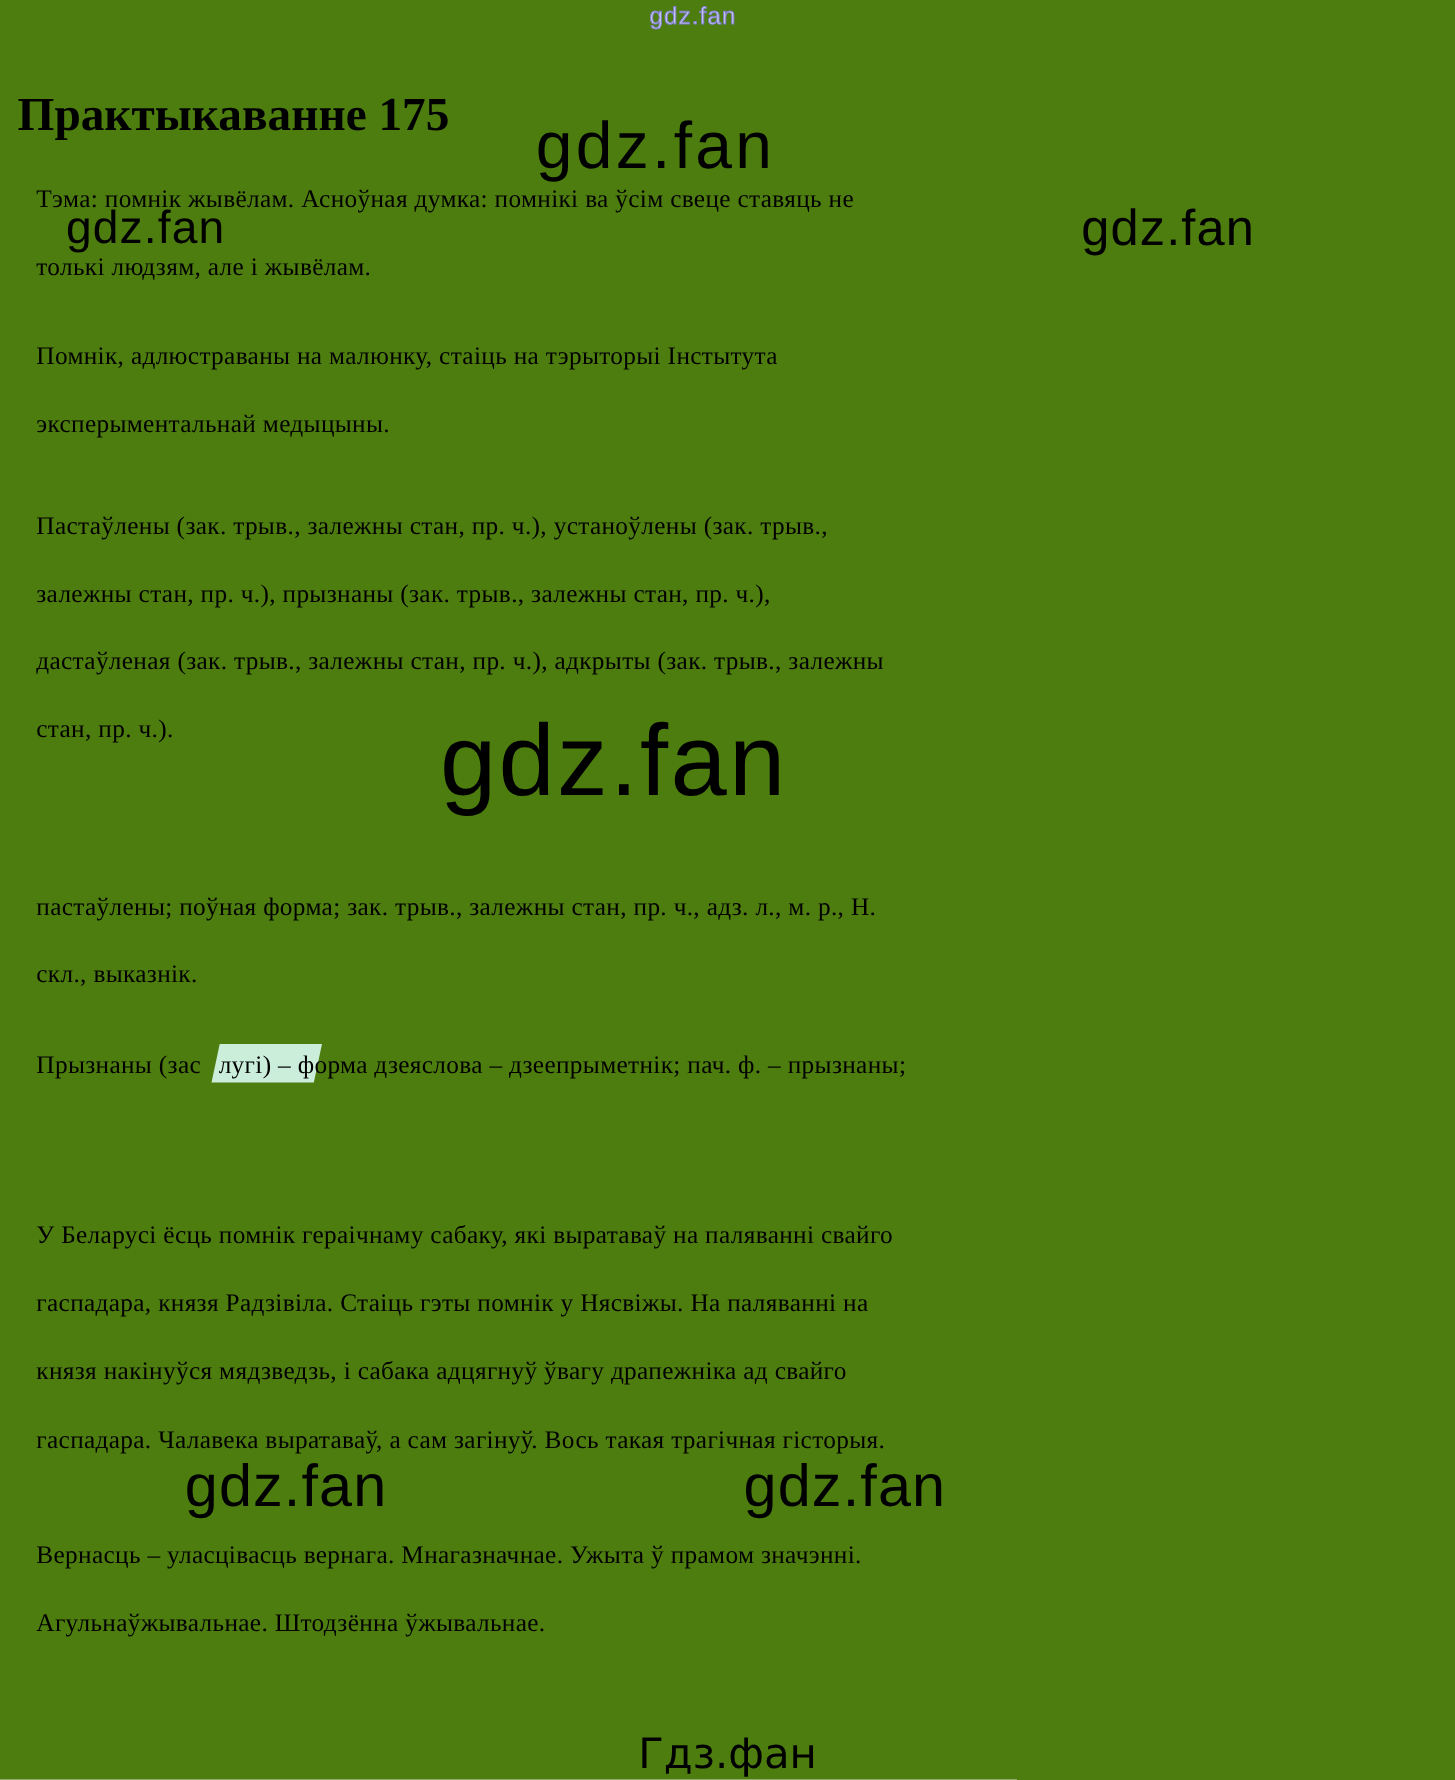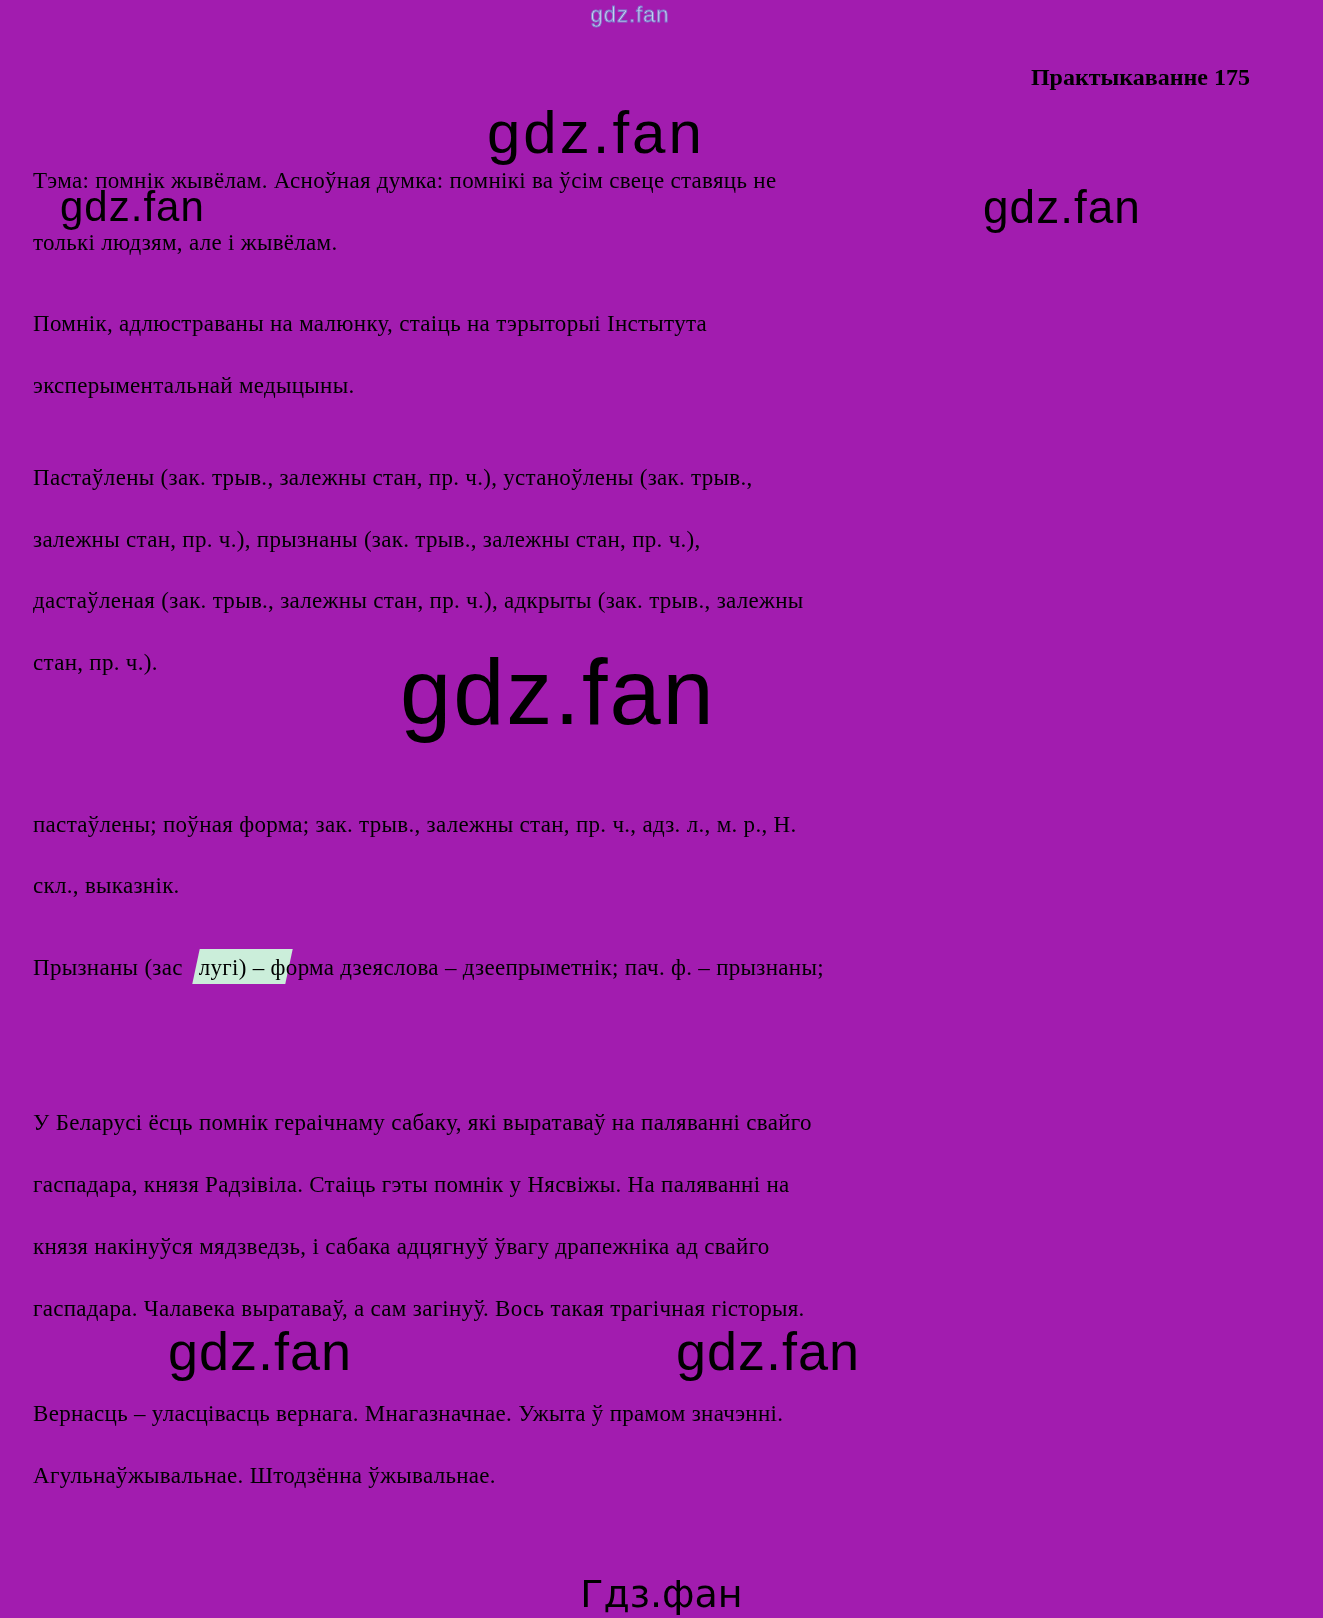--- a/index.html
+++ b/index.html
@@ -1,41 +1,41 @@
 <!DOCTYPE html>
 <html style="--hl-green: #cbeeda; --hl-pink: #f7a8b8; --wm-outline: #7d7dcc;"><head>
 <meta charset="utf-8">
 <style>
   html, body { margin: 0; padding: 0; background: #ffffff; }
   .page {
     position: relative;
     width: 1323px;
     height: 1618px;
-    background: #a21caf;
+    background: #4d7c0f;
     color: #000;
     font-family: "Liberation Serif", serif;
     overflow: hidden;
   }
   .line {
     position: absolute;
     left: 33px;
     font-size: 23px;
     line-height: 42px;
     white-space: pre;
     z-index: 2;
     letter-spacing: 0.3px;
   }
   .title {
     position: absolute;
     top: 64px;
     left: 0;
     width: 1250px;
-    margin: 0;
-    text-align: right;
-    font-size: 24px;
+    margin: 16px;
+    text-align: left;
+    font-size: 43px;
     font-weight: bold;
     font-family: "Liberation Serif", serif;
     z-index: 2;
   }
   .wm {
     position: absolute;
     font-family: "Liberation Sans", sans-serif;
     color: #000;
     white-space: pre;
     z-index: 1;

